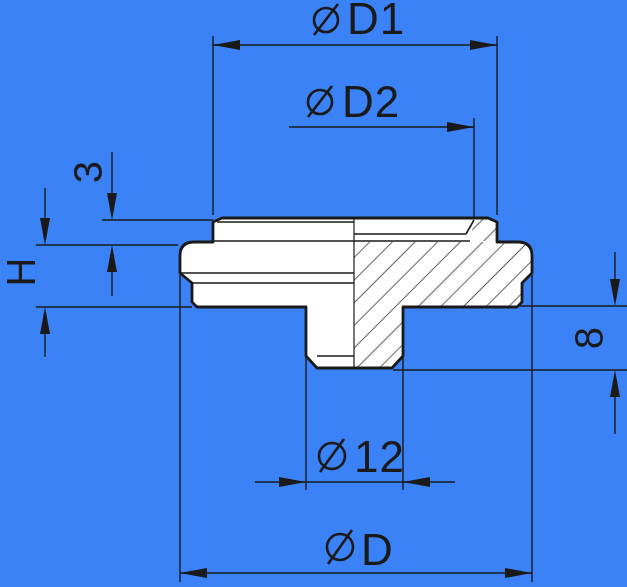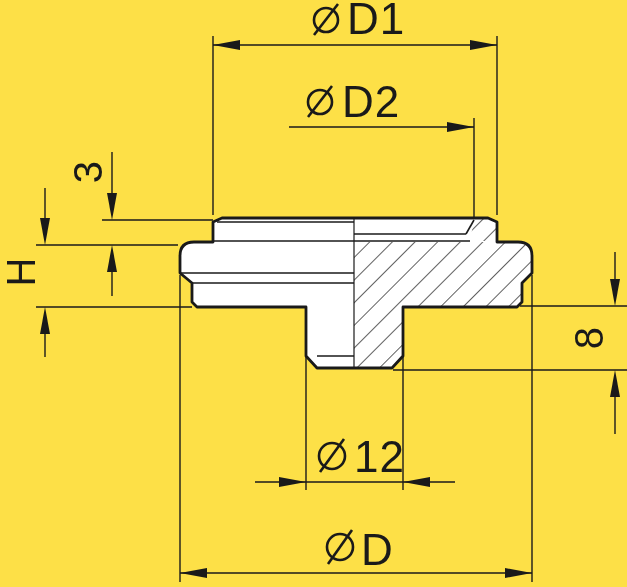--- a/index.html
+++ b/index.html
@@ -1,16 +1,16 @@
 <!DOCTYPE html>
 <html><head>
 <meta charset="utf-8">
 <style>
   html,body{margin:0;padding:0;background:#fff;}
-  .stage{position:relative;width:627px;height:587px;background:#fde047;overflow:hidden;}
+  .stage{position:relative;width:627px;height:587px;background:#3b82f6;overflow:hidden;}
   svg{position:absolute;left:0;top:0;}
   text{font-family:"Liberation Sans","DejaVu Sans",sans-serif;fill:#1a1a1a;}
   .dimtext{font-size:44px;letter-spacing:1px;}
   .dimtext-sm{font-size:40px;}
 </style>
 </head>
 <body>
 
 <div class="stage">
 <svg width="627" height="587" viewBox="0 0 627 587">

